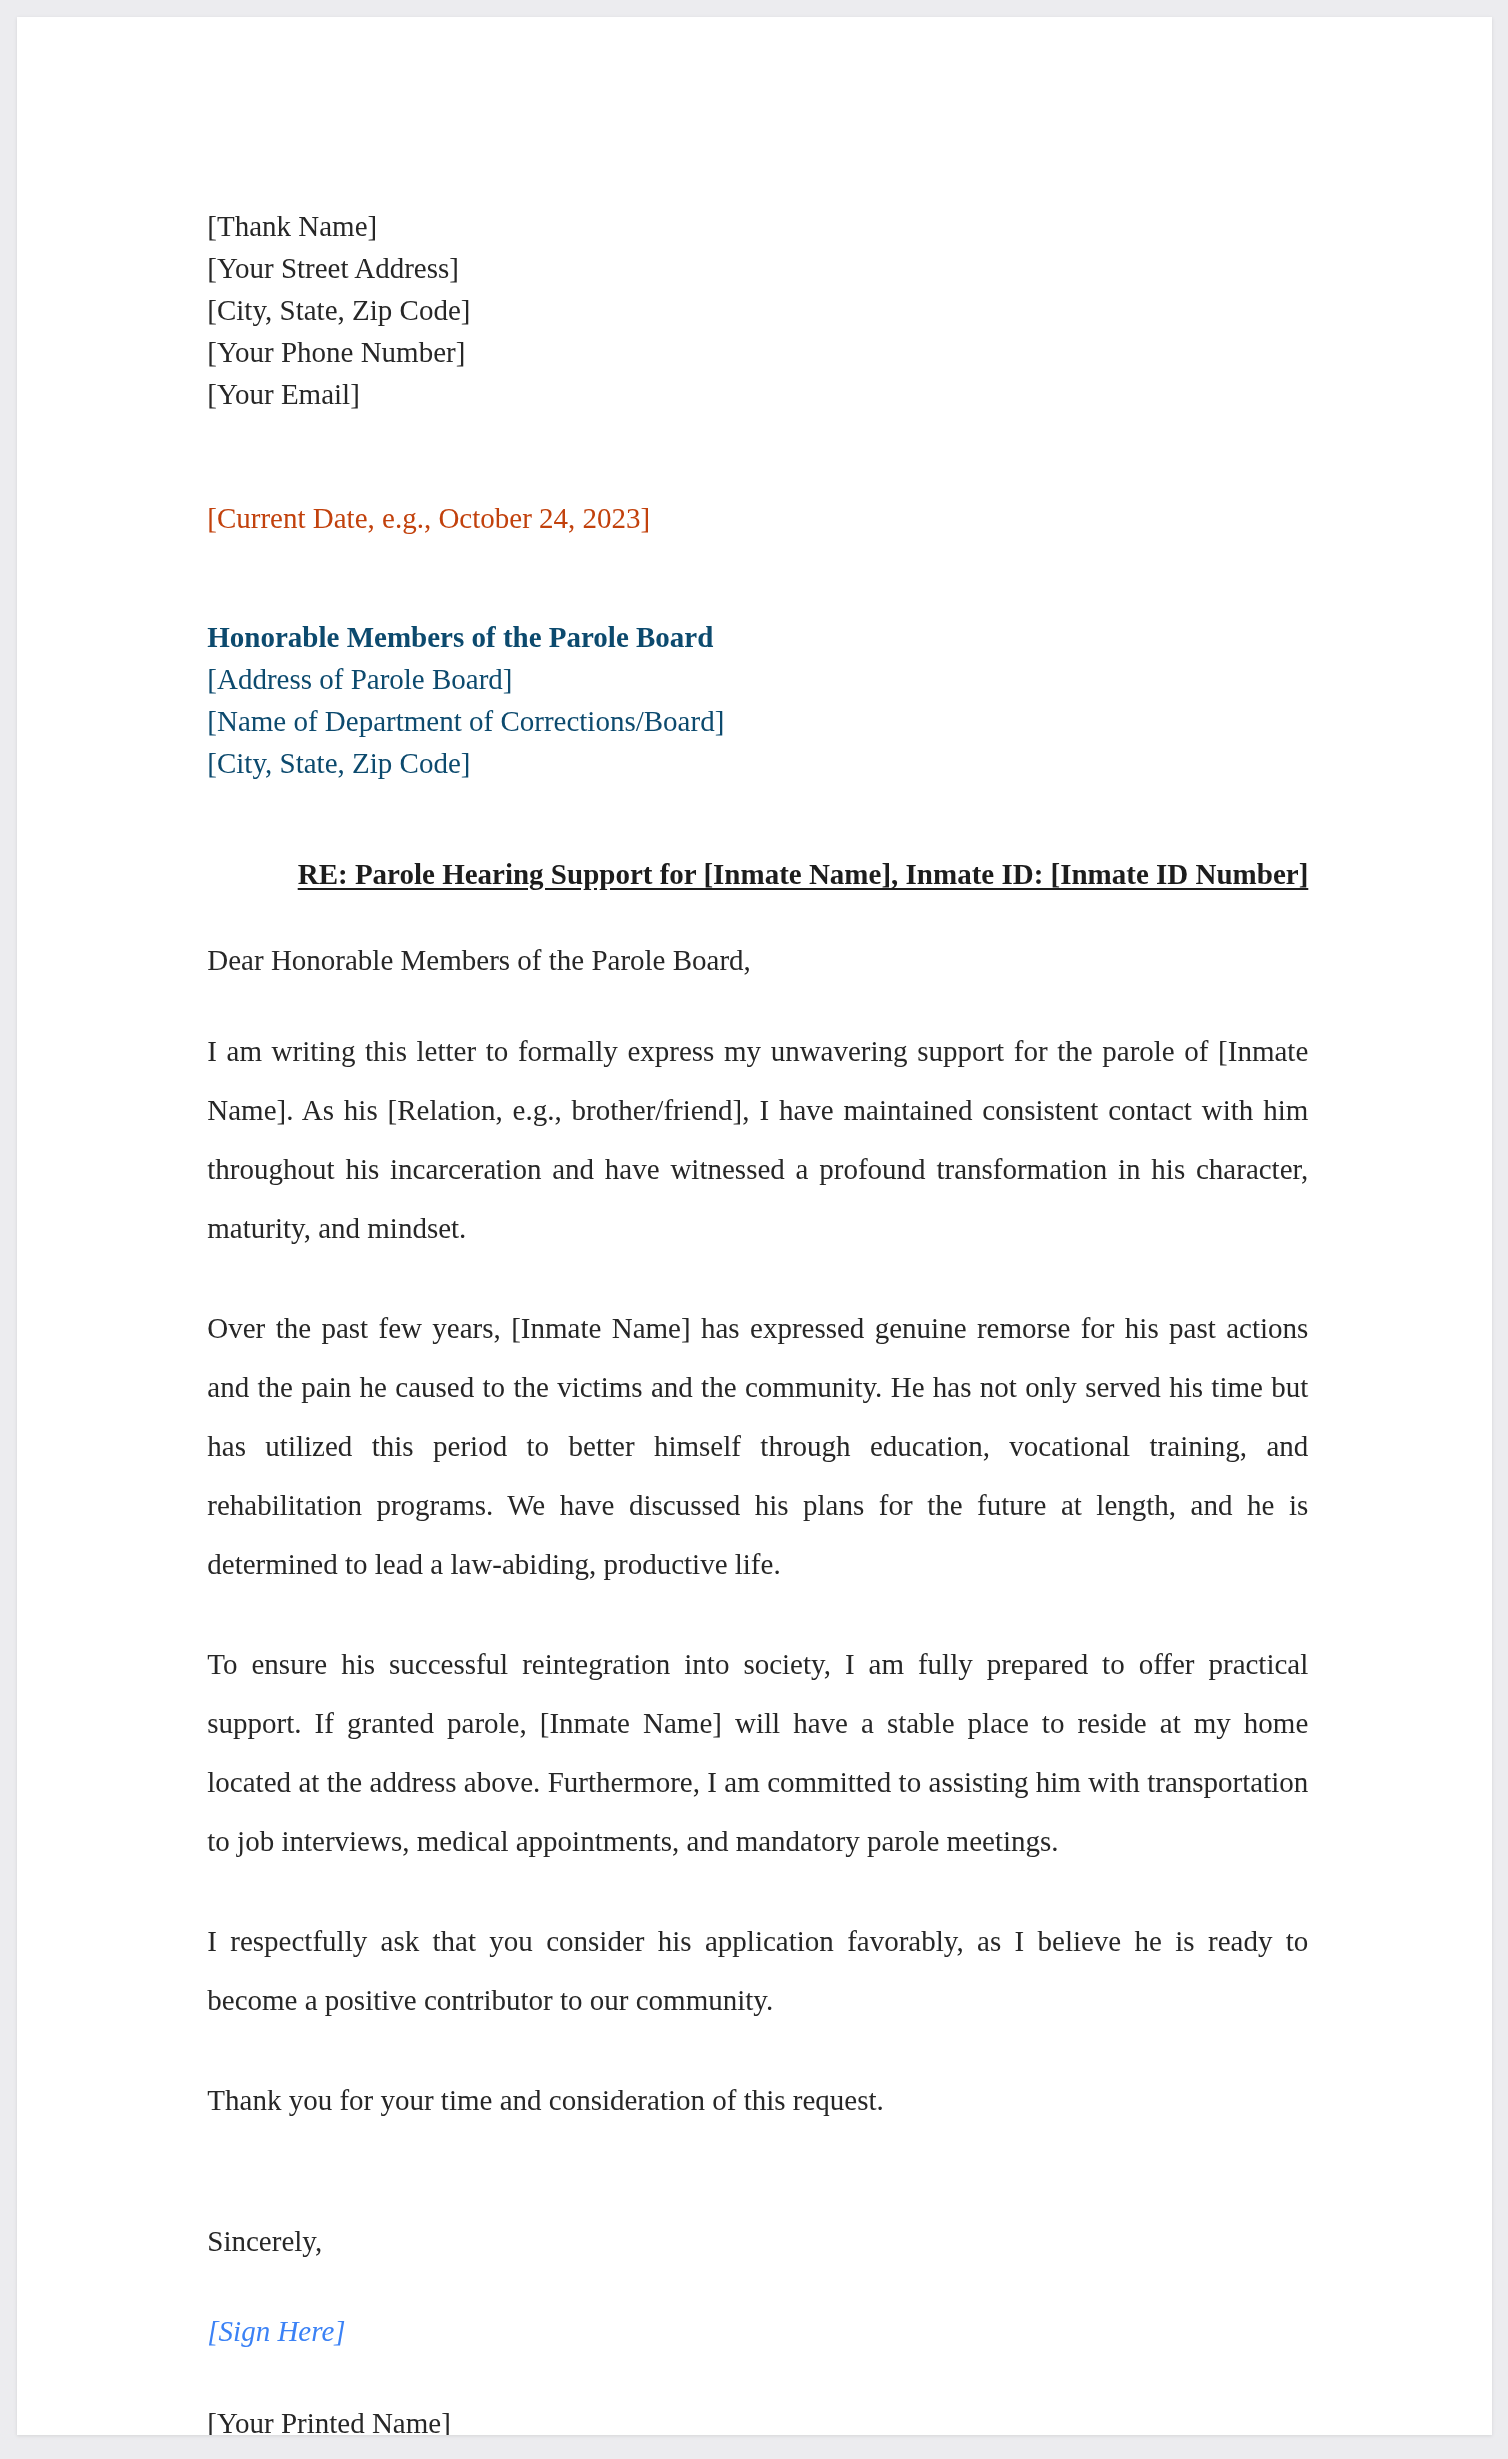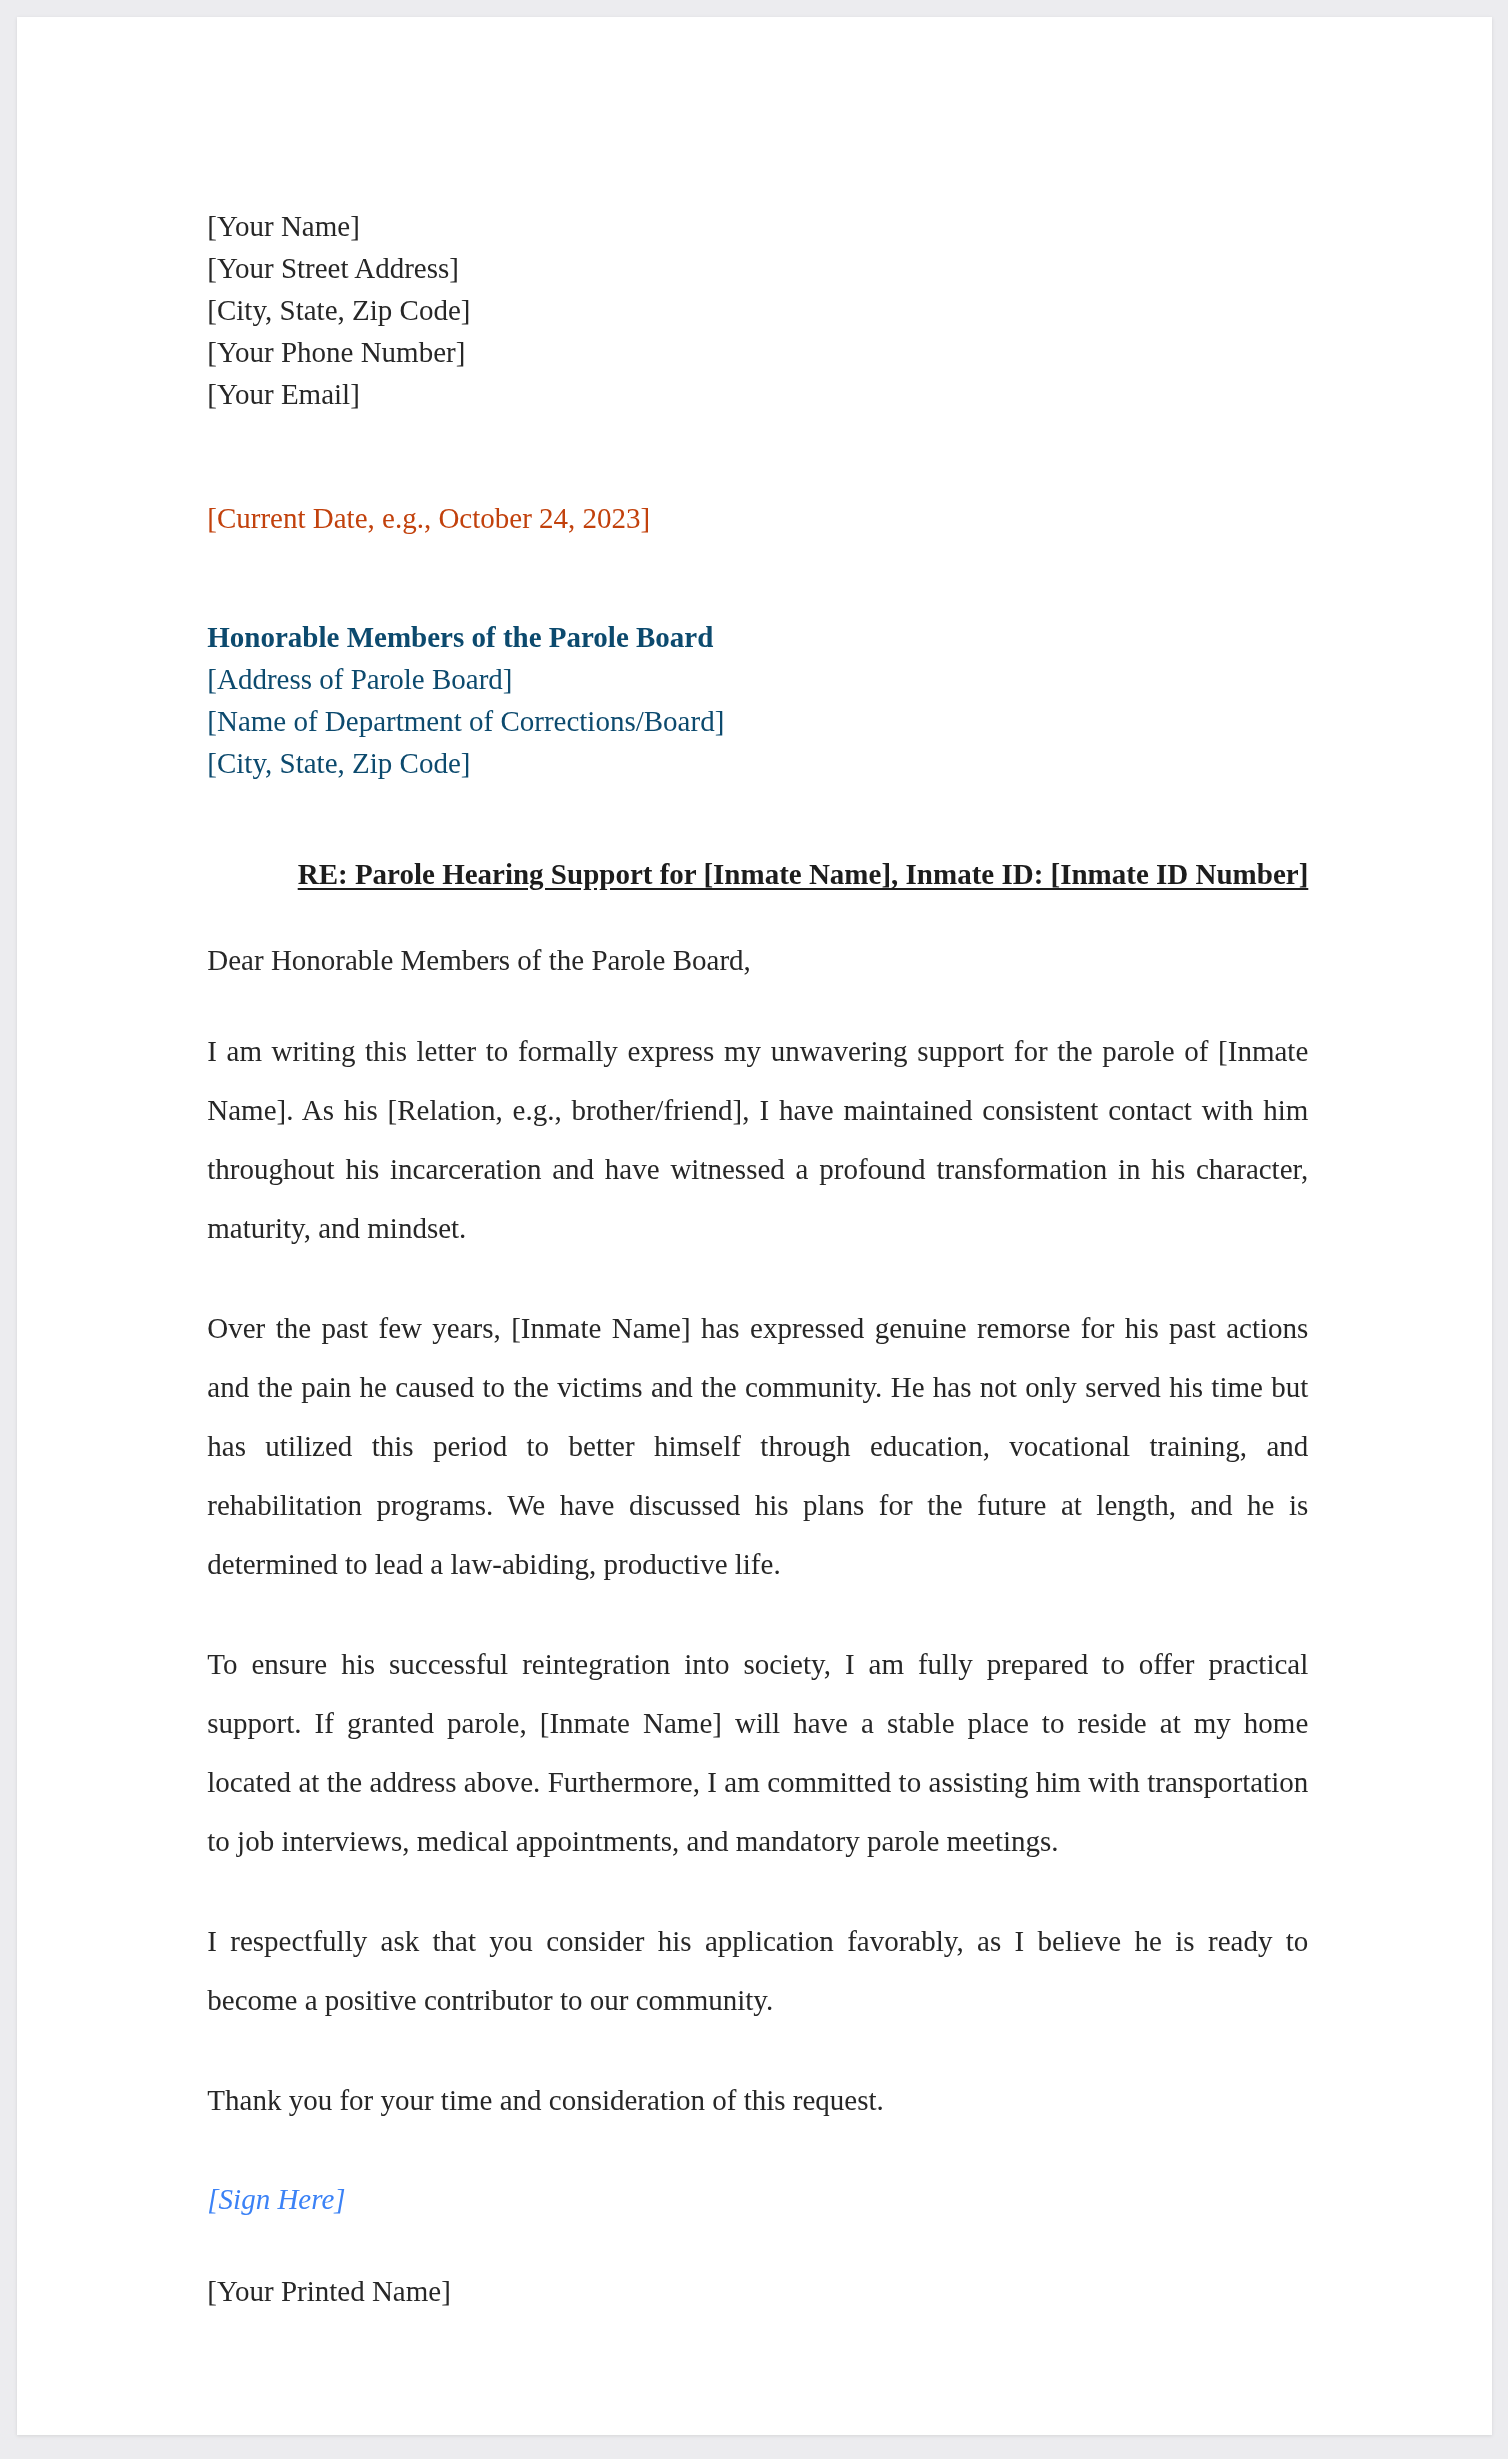--- a/index.html
+++ b/index.html
@@ -146,21 +146,21 @@
 </style>
 </head>
 <body>
 
 <div class="page-backdrop"></div>
 
 <div class="page">
   <div class="letter">
 
     <div class="sender-block">
-      <span class="sender-line">[Your Name]</span>
+      <span class="sender-line">[Thank Name]</span>
       <span class="sender-line">[Your Street Address]</span>
       <span class="sender-line">[City, State, Zip Code]</span>
       <span class="sender-line">[Your Phone Number]</span>
       <span class="sender-line">[Your Email]</span>
     </div>
 
     <span class="date-line">[Current Date, e.g., October 24, 2023]</span>
 
     <div class="recipient-block">
       <span class="recipient-line bold">Honorable Members of the Parole Board</span>
@@ -172,20 +172,21 @@
     <span class="subject-line">RE: Parole Hearing Support for [Inmate Name], Inmate ID: [Inmate ID Number]</span>
 
     <span class="salutation">Dear Honorable Members of the Parole Board,</span>
 
     <span class="body-paragraph">I am writing this letter to formally express my unwavering support for the parole of [Inmate Name]. As his [Relation, e.g., brother/friend], I have maintained consistent contact with him throughout his incarceration and have witnessed a profound transformation in his character, maturity, and mindset.</span>
     <span class="body-paragraph">Over the past few years, [Inmate Name] has expressed genuine remorse for his past actions and the pain he caused to the victims and the community. He has not only served his time but has utilized this period to better himself through education, vocational training, and rehabilitation programs. We have discussed his plans for the future at length, and he is determined to lead a law-abiding, productive life.</span>
     <span class="body-paragraph">To ensure his successful reintegration into society, I am fully prepared to offer practical support. If granted parole, [Inmate Name] will have a stable place to reside at my home located at the address above. Furthermore, I am committed to assisting him with transportation to job interviews, medical appointments, and mandatory parole meetings.</span>
     <span class="body-paragraph">I respectfully ask that you consider his application favorably, as I believe he is ready to become a positive contributor to our community.</span>
     <span class="body-paragraph short">Thank you for your time and consideration of this request.</span>
 
+    <span class="closing">Sincerely,</span>
 
     <span class="signature-placeholder">[Sign Here]</span>
 
     <div class="printed-block">
       <span class="printed-line">[Your Printed Name]</span>
 
     </div>
 
   </div>
 </div>

